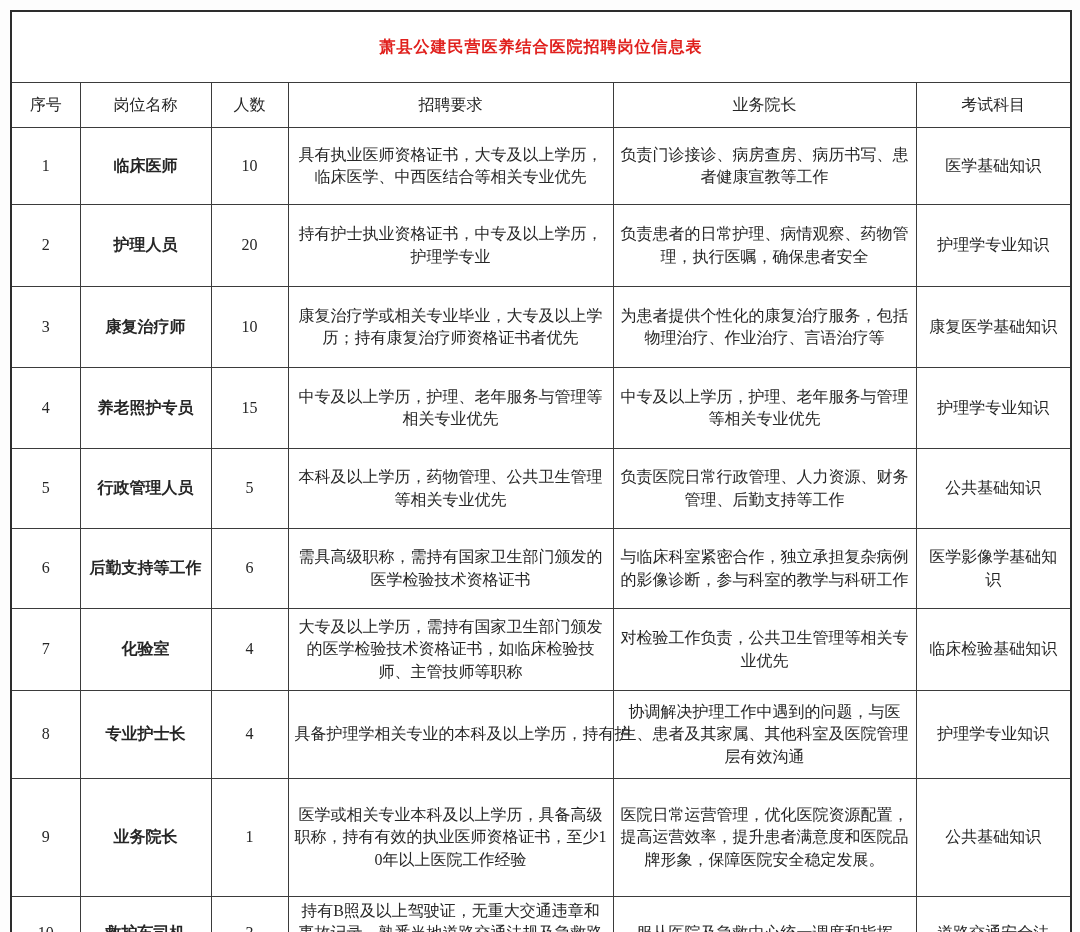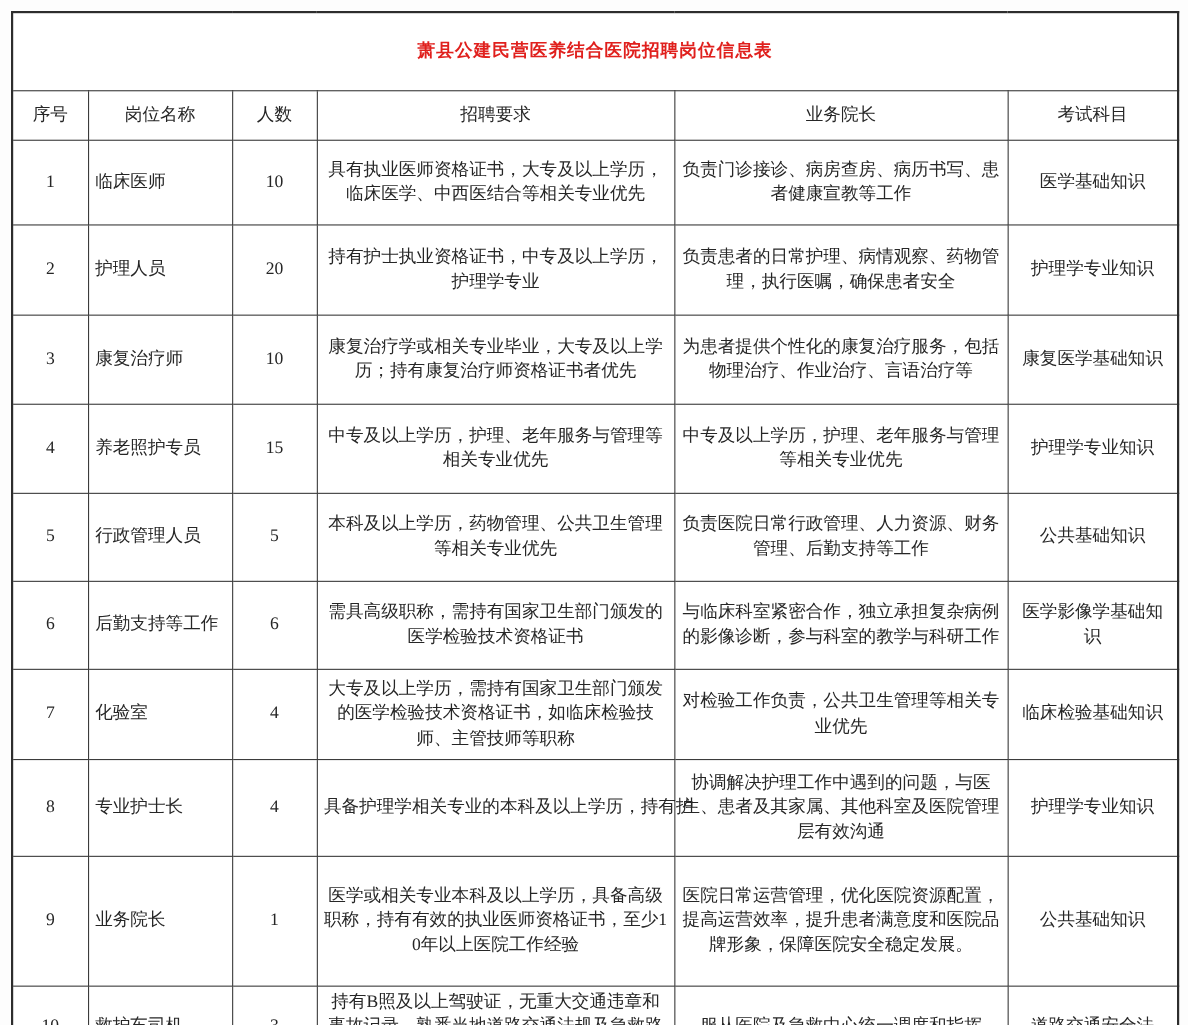--- a/index.html
+++ b/index.html
@@ -46,21 +46,21 @@
     padding: 0;
     margin-left: 48px;
   }
   .header-row th {
     height: 38px;
     font-weight: normal;
     text-align: center;
     background: #ffffff;
   }
   .col-no, .col-count { text-align: center; }
-  .col-name { text-align: left; padding: 3px 2px; }
+  .col-name { text-align: center; padding: 3px 2px; font-weight: bold; }
   .col-req, .col-duty { text-align: center; padding: 3px 8px; }
   .col-exam { text-align: center; padding: 3px 4px; }
 
   
   #rows-body tr:nth-child(1) td { height: 70px; }
   #rows-body tr:nth-child(2) td { height: 75px; }
   #rows-body tr:nth-child(3) td { height: 74px; }
   #rows-body tr:nth-child(4) td { height: 74px; }
   #rows-body tr:nth-child(5) td { height: 73px; }
   #rows-body tr:nth-child(6) td { height: 73px; }

